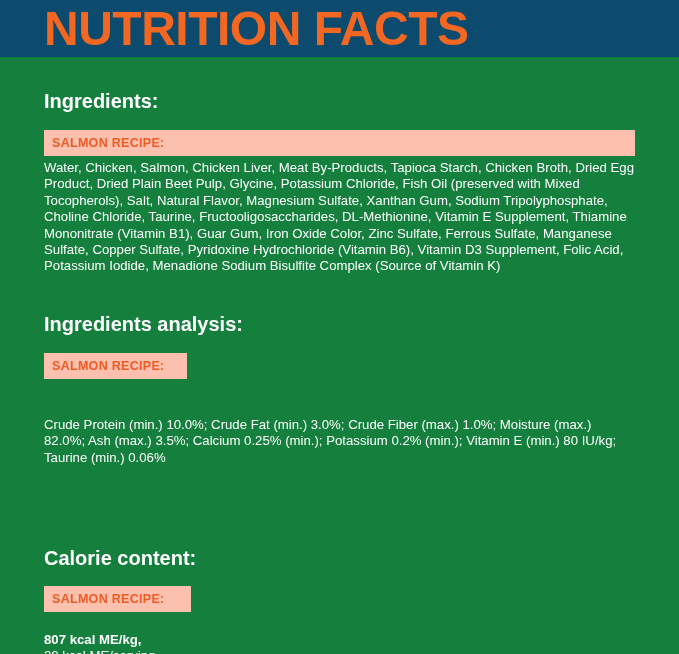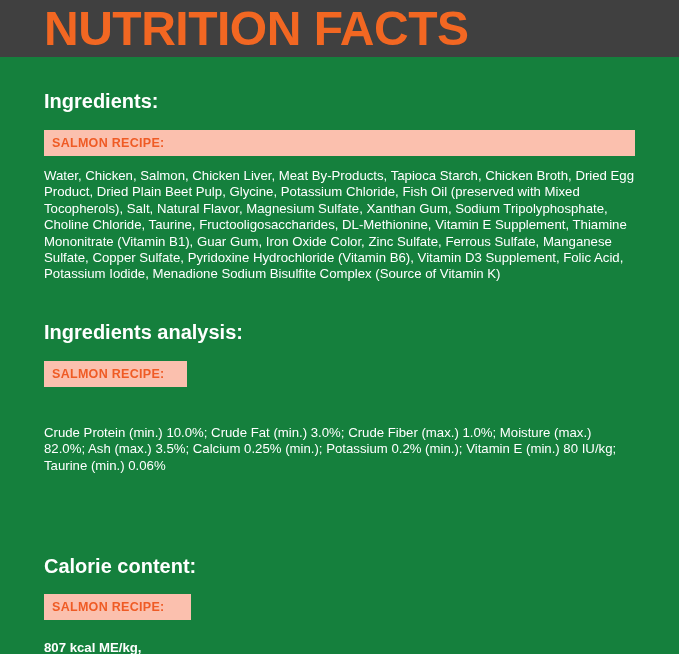--- a/index.html
+++ b/index.html
@@ -19,21 +19,21 @@
     height: 654px;
     background: #ffffff;
     box-sizing: border-box;
   }
   .title-bar {
     position: absolute;
     top: 0;
     left: 0;
     width: 679px;
     height: 57px;
-    background: #404040;
+    background: #0c4a6e;
     display: flex;
     align-items: center;
     padding-left: 44px;
     box-sizing: border-box;
   }
   .title-bar .title {
     font-size: 48px;
     font-weight: bold;
     color: #f26722;
     letter-spacing: -0.5px;
@@ -79,21 +79,21 @@
     width: 147px;
   }
   .body-text {
     color: #ffffff;
     font-size: 13.2px;
     line-height: 16.4px;
     max-width: 595px;
   }
   .sec1-heading { margin-top: 32px; }
   .sec1-band { margin-top: 17px; }
-  .sec1-text { margin-top: 12px; }
+  .sec1-text { margin-top: 4px; }
   .sec2-heading { margin-top: 37px; }
   .sec2-band { margin-top: 17px; }
   .sec2-text { margin-top: 38px; }
   .sec3-heading { margin-top: 80px; }
   .sec3-band { margin-top: 16px; }
   .sec3-text { margin-top: 20px; font-weight: bold; }
 </style>
 </head>
 <body>
 

